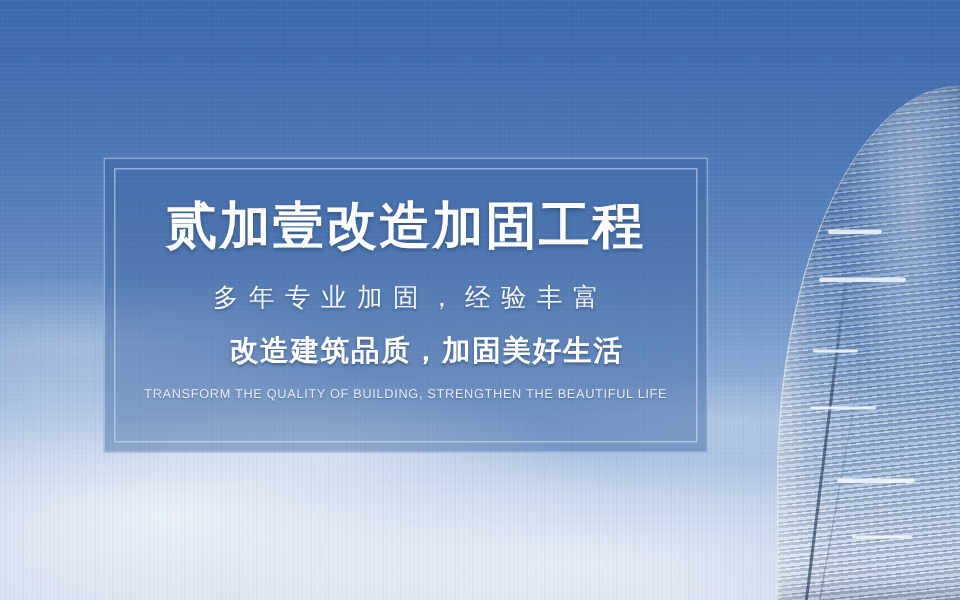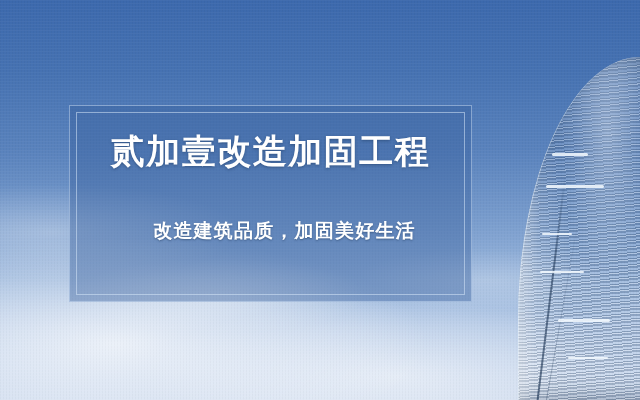--- a/index.html
+++ b/index.html
@@ -143,21 +143,20 @@
   }
 
   .panel-content {
     position:absolute;
     left:0; right:0; top:0; bottom:0;
     display:flex;
     flex-direction:column;
     align-items:center;
     justify-content:flex-start;
     padding-top:26px;
-    gap:37px;
   }
 
   .headline {
     font-family:"DejaVu Sans", sans-serif;
     font-size:34px;
     font-weight:bold;
     color:#ffffff;
     letter-spacing:1.5px;
     line-height:1.12;
     text-shadow:0 1px 3px rgba(19,44,78,.45);
@@ -218,17 +217,19 @@
       <div class="tower-hl" style="left:40px; top:262px; width:52px; height:3px;"></div>
       <div class="tower-hl" style="left:50px; top:300px; width:40px; height:2px;"></div>
     </div>
     <div class="tower-edge" style="left:28px; top:57px;"></div>
   </div>
 
   <div class="panel">
     <div class="panel-inner-border"></div>
     <div class="panel-content">
       <div class="headline">贰加壹改造加固工程</div>
+      <div class="subline">多年专业加固，经验丰富</div>
       <div class="slogan">改造建筑品质，加固美好生活</div>
+      <div class="slogan-en">TRANSFORM THE QUALITY OF BUILDING, STRENGTHEN THE BEAUTIFUL LIFE</div>
     </div>
   </div>
 
 </div>
 
 </body></html>

